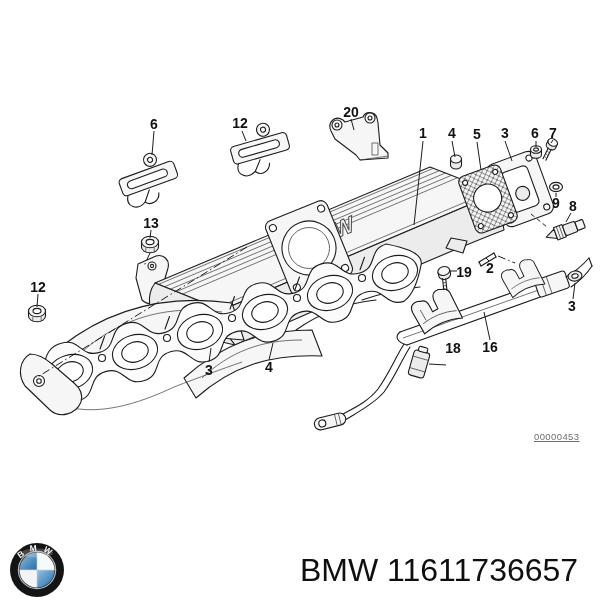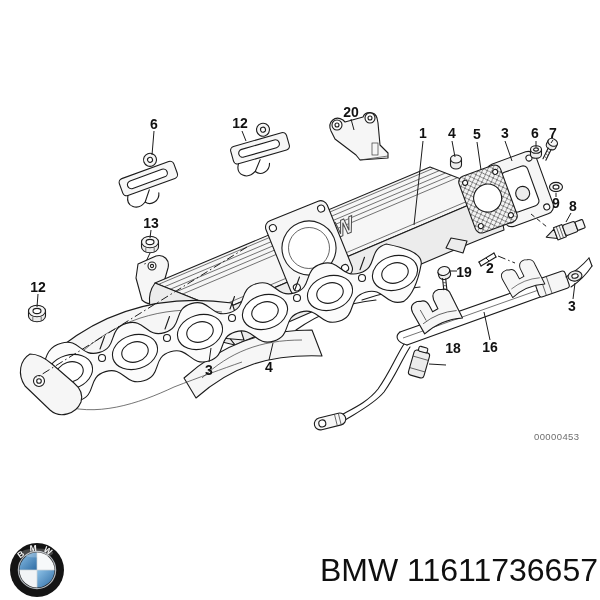--- a/index.html
+++ b/index.html
@@ -22,29 +22,29 @@
   .emboss{
     font-family:"Liberation Sans",sans-serif;font-style:italic;font-weight:bold;
     font-size:22px;letter-spacing:3px;fill:#f4f4f4;stroke:#4c4c4c;stroke-width:1px;
   }
   .callout{
     position:absolute;transform:translate(-50%,-50%);
     font-size:14px;font-weight:bold;color:#111111;line-height:1;
   }
   .watermark{
     position:absolute;left:534px;top:431px;
-    font-size:9.5px;color:#6e6e6e;letter-spacing:0.4px;
+    font-size:9.5px;color:#6e6e6e;letter-spacing:0.4px;text-decoration:underline;
   }
   .footer-logo{position:absolute;left:8px;top:541px;width:58px;height:58px;}
   .roundel-letters{
     font-family:"Liberation Sans",sans-serif;font-size:8.5px;font-weight:bold;
     fill:#f2f2f2;letter-spacing:5.5px;
   }
   .part-label{
-    position:absolute;left:300px;top:552px;width:298px;text-align:right;
+    position:absolute;left:300px;top:552px;width:298px;text-align:left;
     font-size:32px;color:#0f0f0f;white-space:nowrap;
   }
 </style>
 </head>
 <body>
 
 <div class="stage">
 
   <svg class="art" width="600" height="600" viewBox="0 0 600 600">
     <defs>

